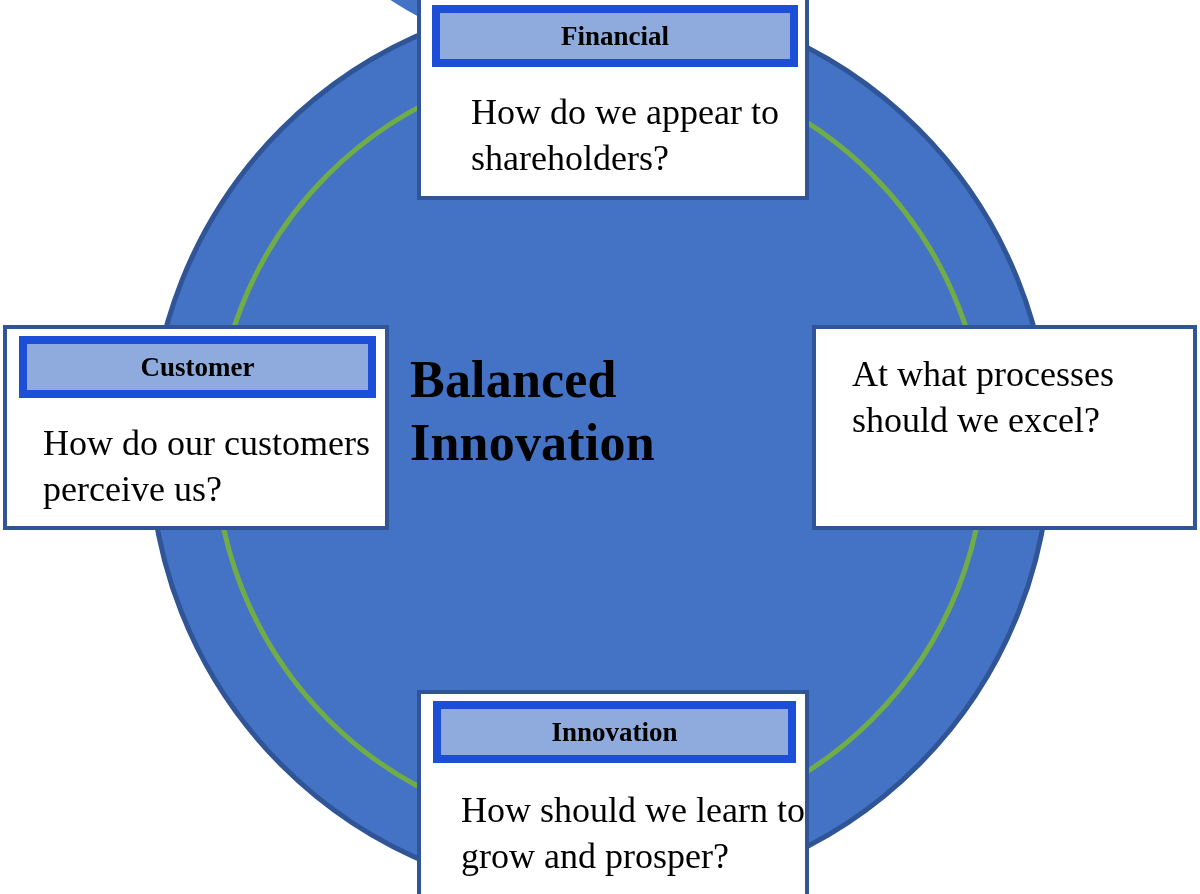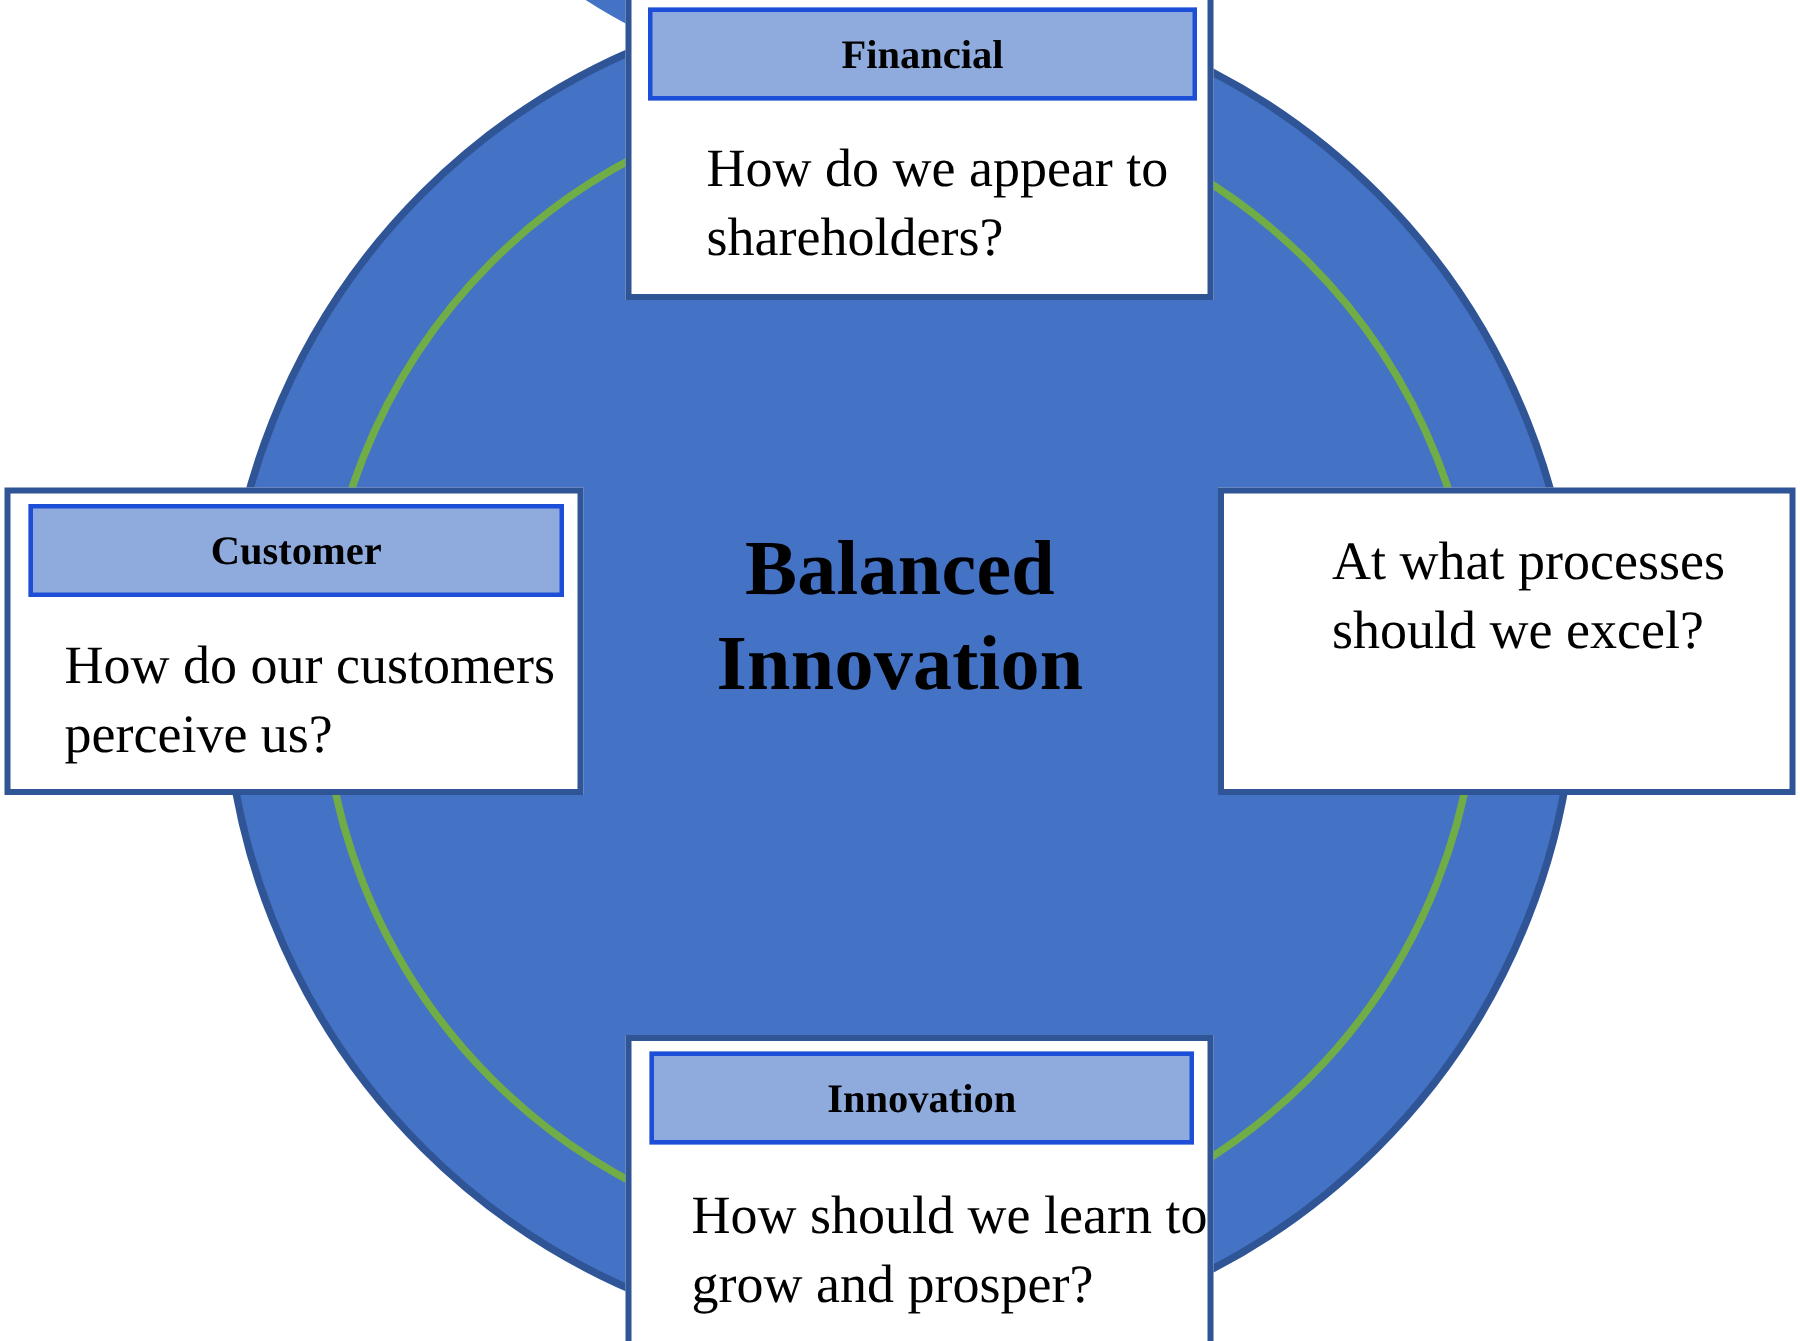--- a/index.html
+++ b/index.html
@@ -31,21 +31,21 @@
     position: absolute;
     z-index: 3;
     background: #ffffff;
     border: 4px solid #2F5597;
     box-sizing: border-box;
     display: flex;
     flex-direction: column;
   }
   .panel-header {
     background: #8FAADC;
-    border: 3px solid #1d4ed8;
+    border: 8px solid #1d4ed8;
     box-sizing: border-box;
     text-align: center;
     font-weight: bold;
     color: #000000;
     font-size: 27px;
     line-height: 1;
     display: flex;
     align-items: center;
     justify-content: center;
   }
@@ -89,21 +89,20 @@
   #panel-internal {
     left: 812px; top: 325px;
     width: 385px; height: 205px;
   }
   #panel-internal .panel-header {
     margin: 7px 12px 0 8px;
     height: 62px;
   }
   #panel-internal .panel-body {
     padding: 22px 0 0 36px;
-    margin-left: 36px;
   }
 
   
   #panel-innovation {
     left: 417px; top: 690px;
     width: 392px; height: 210px;
   }
   #panel-innovation .panel-header {
     margin: 7px 9px 0 12px;
     height: 62px;
@@ -112,21 +111,21 @@
     padding: 24px 0 0 40px;
   }
 
   
   #center-title {
     position: absolute;
     z-index: 2;
     left: 410px;
     top: 348px;
     width: 380px;
-    text-align: center;
+    text-align: left;
     font-weight: bold;
     font-size: 52px;
     line-height: 1.22;
     color: #000000;
     letter-spacing: 0.2px;
   }
 </style>
 </head>
 <body>
 

